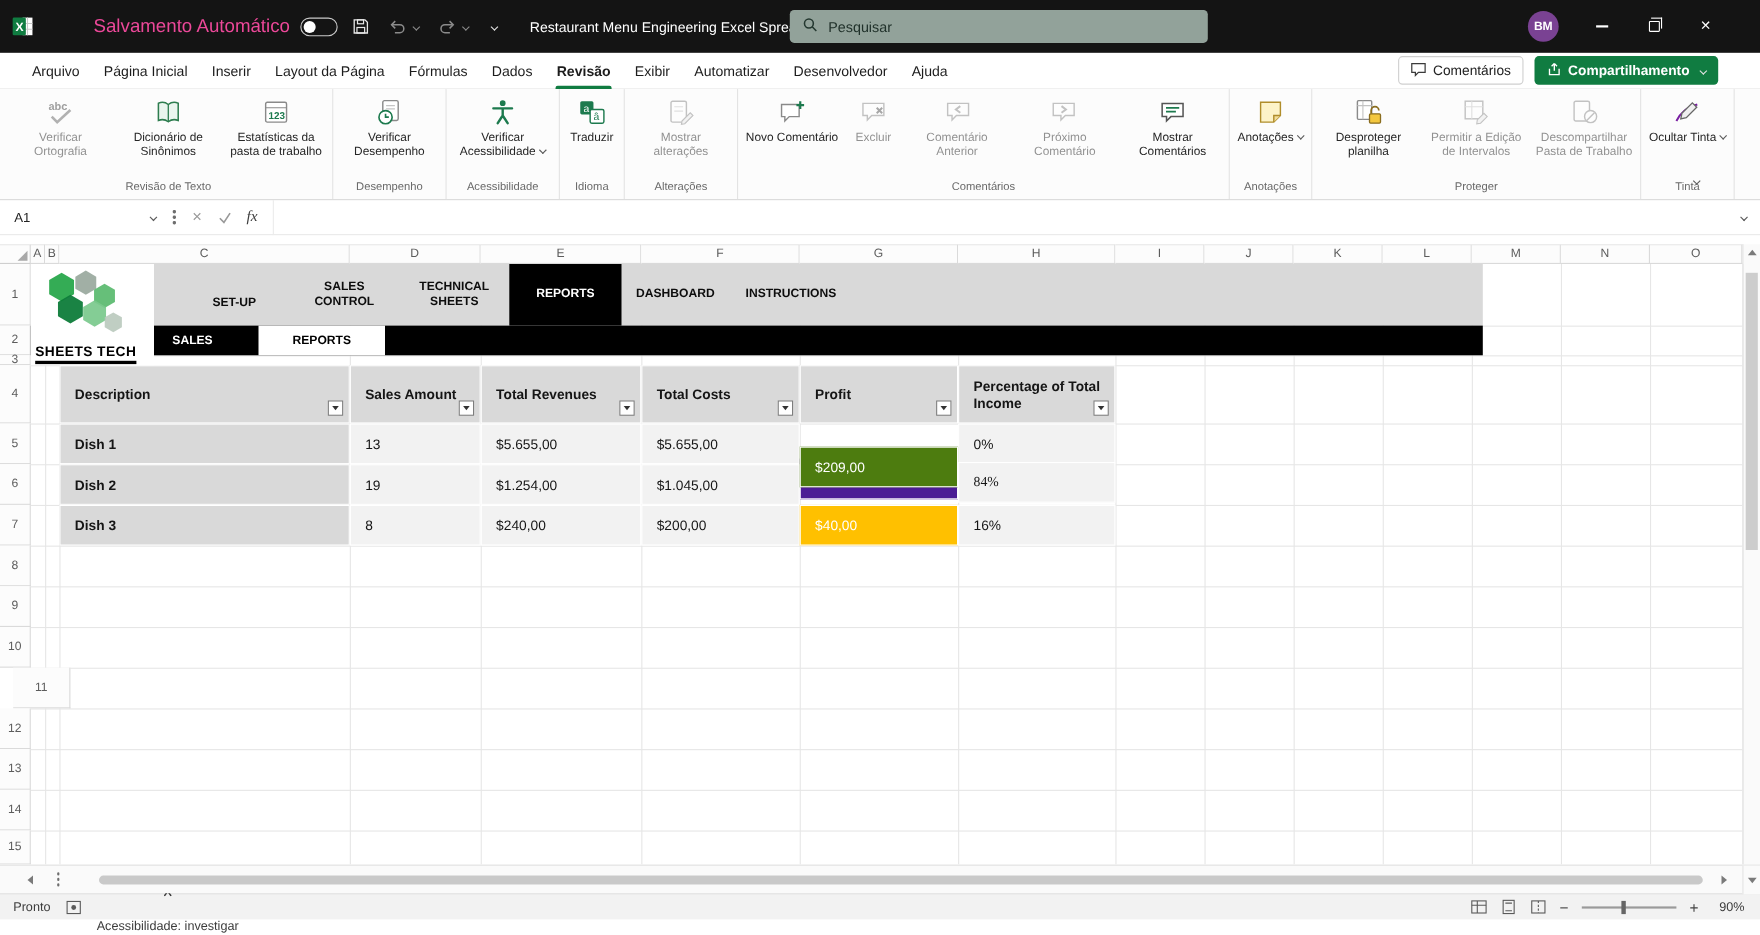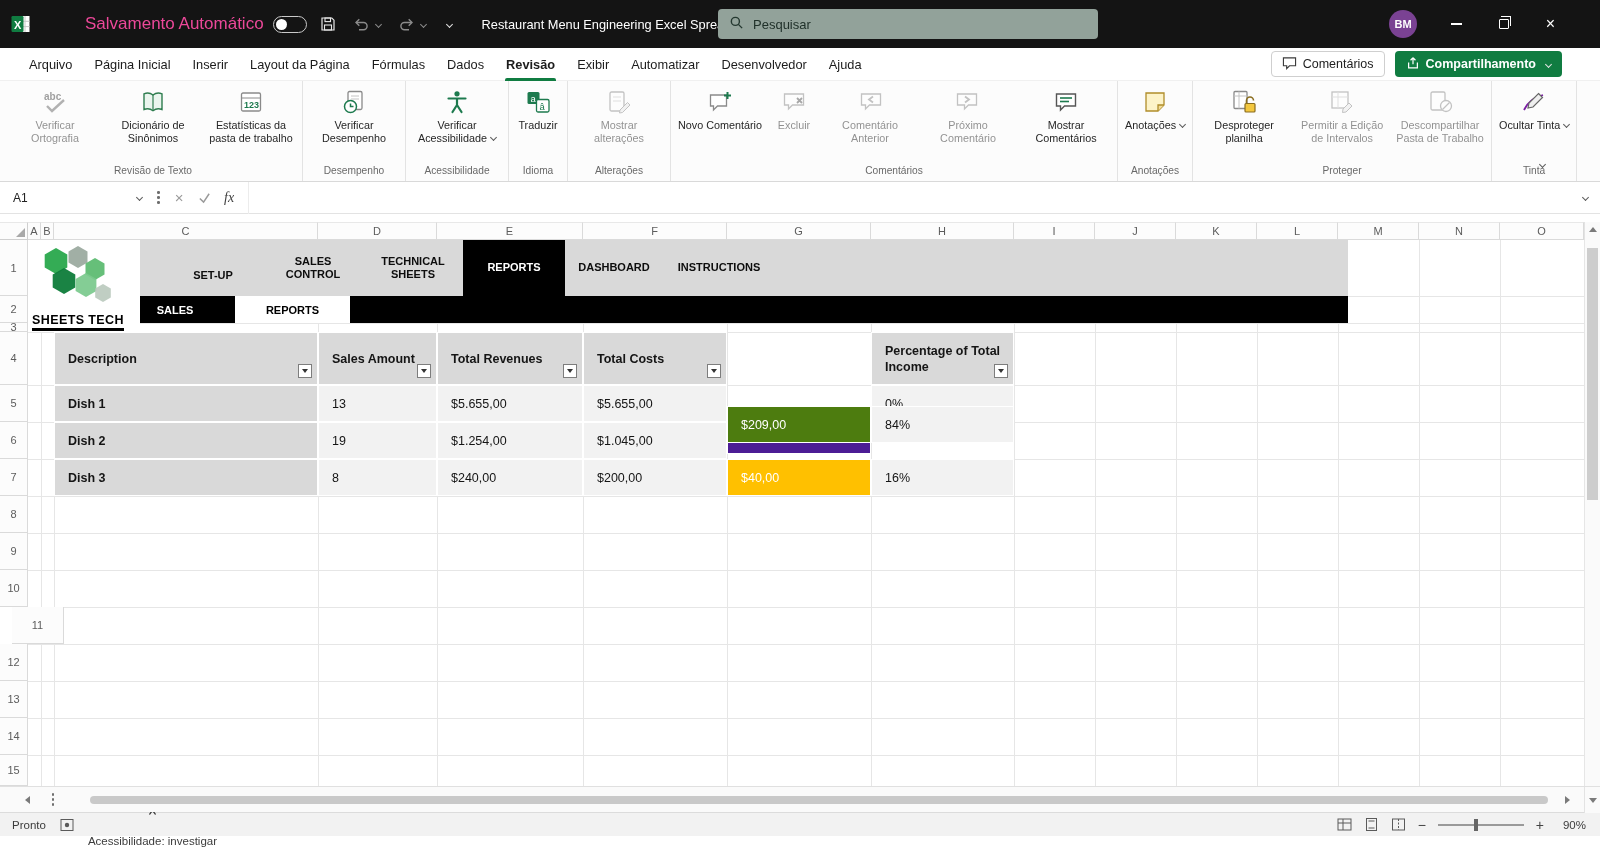--- a/index.html
+++ b/index.html
@@ -560,35 +560,38 @@
         </div></div>
       <div class="tcell thead" style="left: 318px; top: 118px; width: 119px; height: 53px;">Sales Amount<div class="filterbtn">
           <span class="ftri"></span>
         </div></div>
       <div class="tcell thead" style="left: 437px; top: 118px; width: 146px; height: 53px;">Total Revenues<div class="filterbtn">
           <span class="ftri"></span>
         </div></div>
       <div class="tcell thead" style="left: 583px; top: 118px; width: 144px; height: 53px;">Total Costs<div class="filterbtn">
           <span class="ftri"></span>
         </div></div>
+      <div class="tcell thead" style="left: 727px; top: 118px; width: 144px; height: 53px;">Profit<div class="filterbtn">
+          <span class="ftri"></span>
+        </div></div>
       <div class="tcell thead" style="left: 871px; top: 118px; width: 143px; height: 53px;">Percentage of Total Income<div class="filterbtn">
           <span class="ftri"></span>
         </div></div>
       <div class="tcell tdesc" style="left: 54px; top: 171px; width: 264px; height: 37px;">Dish 1</div>
       <div class="tcell tnum" style="left: 318px; top: 171px; width: 119px; height: 37px;">13</div>
       <div class="tcell tnum" style="left: 437px; top: 171px; width: 146px; height: 37px;">$5.655,00</div>
       <div class="tcell tnum" style="left: 583px; top: 171px; width: 144px; height: 37px;">$5.655,00</div>
       <div class="tcell tprofit" style="left: 727px; top: 171px; width: 144px; height: 37px; background: #4c1d95; margin-top: 32px;">$0,00</div>
       <div class="tcell tnum" style="left: 871px; top: 171px; width: 143px; height: 37px;">0%</div>
       <div class="tcell tdesc" style="left: 54px; top: 208px; width: 264px; height: 37px;">Dish 2</div>
       <div class="tcell tnum" style="left: 318px; top: 208px; width: 119px; height: 37px;">19</div>
       <div class="tcell tnum" style="left: 437px; top: 208px; width: 146px; height: 37px;">$1.254,00</div>
       <div class="tcell tnum" style="left: 583px; top: 208px; width: 144px; height: 37px;">$1.045,00</div>
       <div class="tcell tprofit" style="left: 727px; top: 192px; width: 144px; height: 37px; background: #4d7c0f;">$209,00</div>
-      <div class="tcell tnum" style="left: 871px; top: 192px; width: 143px; height: 37px;">84%</div>
+      <div class="tcell tnum" style="left: 871px; top: 206px; width: 143px; height: 37px; font-family: Liberation Serif, serif;">84%</div>
       <div class="tcell tdesc" style="left: 54px; top: 245px; width: 264px; height: 37px;">Dish 3</div>
       <div class="tcell tnum" style="left: 318px; top: 245px; width: 119px; height: 37px;">8</div>
       <div class="tcell tnum" style="left: 437px; top: 245px; width: 146px; height: 37px;">$240,00</div>
       <div class="tcell tnum" style="left: 583px; top: 245px; width: 144px; height: 37px;">$200,00</div>
       <div class="tcell tprofit" style="left: 727px; top: 245px; width: 144px; height: 37px; background: rgb(255, 192, 0);">$40,00</div>
       <div class="tcell tnum" style="left: 871px; top: 245px; width: 143px; height: 37px;">16%</div>
     </div>
 
   <div class="hscrollrow">
     <div class="hs-btn">

